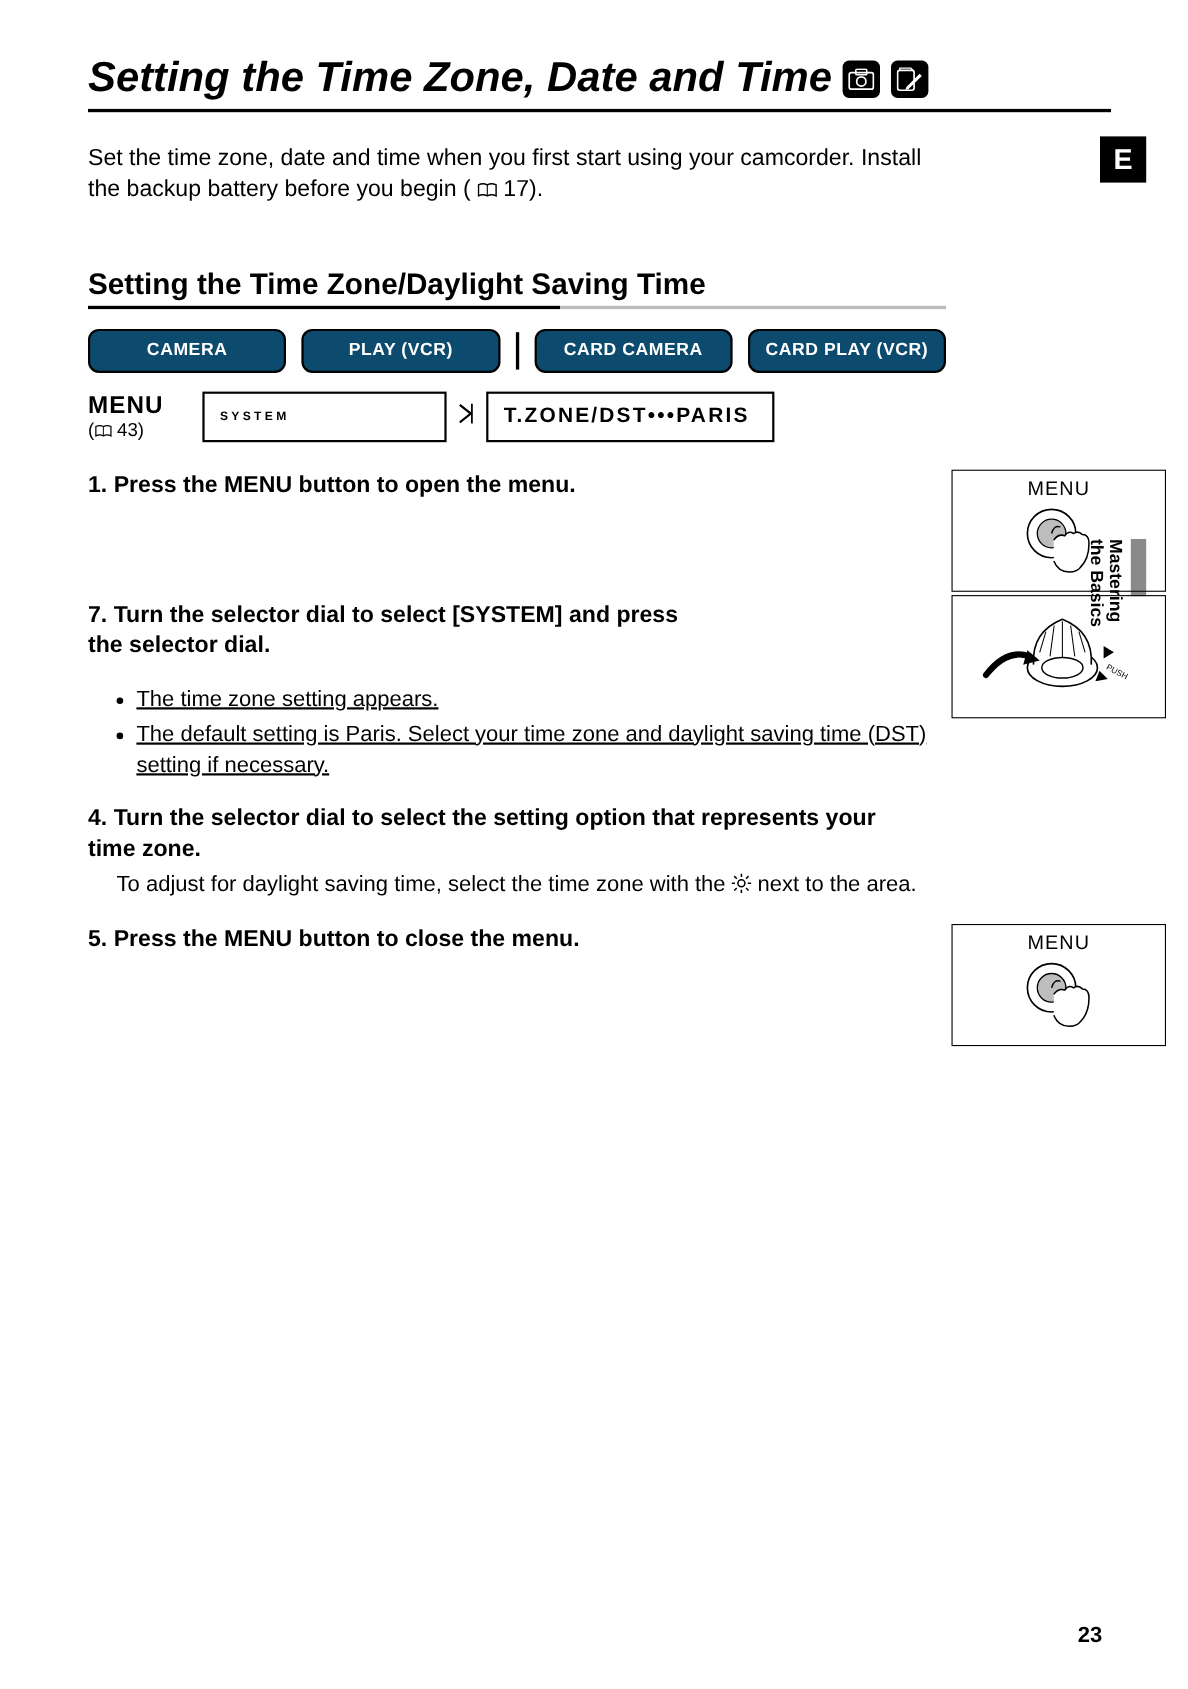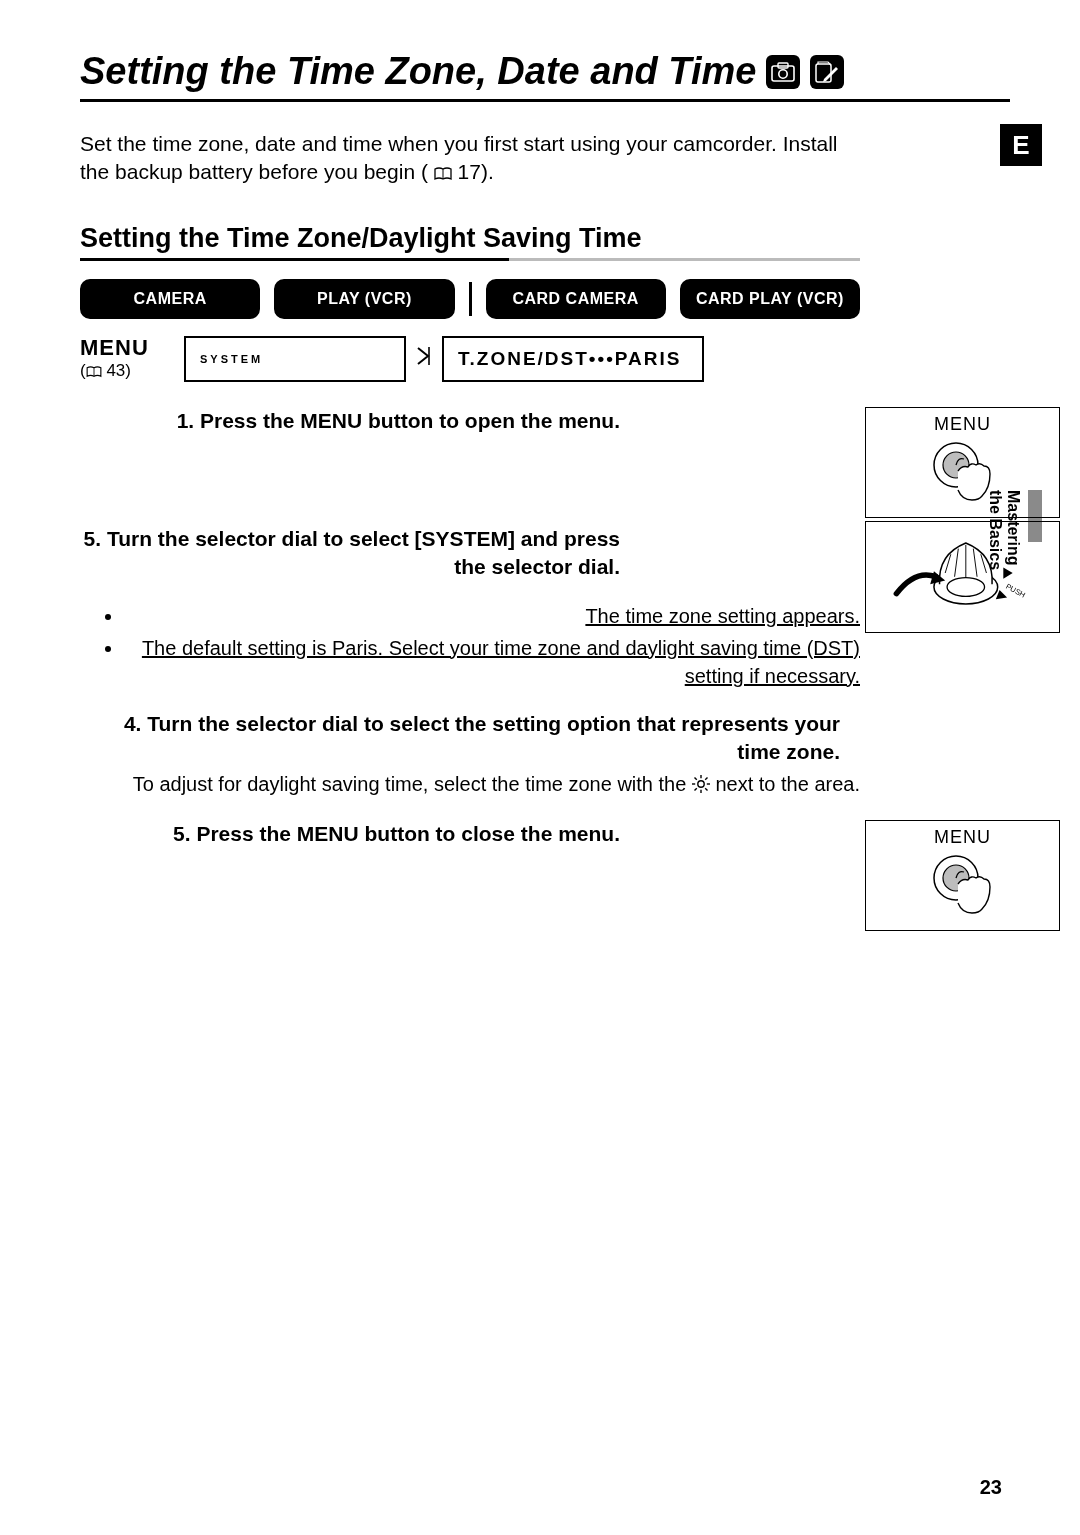--- a/index.html
+++ b/index.html
@@ -68,21 +68,21 @@
     align-items: center;
     justify-content: center;
     width: 34px;
     height: 34px;
     background: #000;
     border-radius: 6px;
   }
   .intro {
     font-size: 21px;
     line-height: 1.35;
-    margin-bottom: 34px;
+    margin-bottom: 54px;
     max-width: 760px;
   }
   .book-icon {
     display: inline-block;
     vertical-align: -2px;
   }
   h2.subhead {
     font-size: 27px;
     font-weight: bold;
     margin: 0 0 4px 0;
@@ -96,21 +96,21 @@
   .mode-row {
     display: flex;
     gap: 14px;
     max-width: 780px;
     margin-bottom: 16px;
     align-items: center;
   }
   .mode-pill {
     border: 2px solid #000;
     border-radius: 10px;
-    background: #000000;
+    background: #0c4a6e;
     color: #fff;
     font-weight: bold;
     font-size: 16px;
     letter-spacing: 0.5px;
     height: 36px;
     display: flex;
     align-items: center;
     justify-content: center;
     flex: 1;
   }
@@ -152,21 +152,20 @@
     font-size: 20px;
     margin: 0 -6px;
   }
   .menu-box.val { width: 230px; letter-spacing: 2px; font-size: 19px;}
   .steps {
     max-width: 780px;
   }
   .step-block {
     position: relative;
     margin-bottom: 20px;
-    text-align: right;
   }
   .step-heading {
     font-weight: bold;
     font-size: 21px;
     line-height: 1.35;
     max-width: 540px;
   }
   .step-body {
     font-size: 20px;
     line-height: 1.4;
@@ -297,21 +296,21 @@
           <circle cx="28" cy="26" r="13" fill="#bdbdbd" stroke="#000" stroke-width="1.2"></circle>
           <path d="M30 32 q4 -6 10 -4 q3 -5 8 -2 q4 -3 8 1 q6 0 6 8 q0 14 -8 22 q-3 4 -10 4 q-10 0 -14 -10" fill="#fff" stroke="#000" stroke-width="1.4"></path>
           <path d="M28 26 q2 -8 8 -6" fill="none" stroke="#000" stroke-width="1.3"></path>
         </svg>
       </div>
     </div>
 
     <div style="height:70px"></div>
 
     <div class="step-block">
-      <div class="step-heading">5. Turn the selector dial to select [SYSTEM] and press the selector dial.</div>
+      <div class="step-heading">7. Turn the selector dial to select [SYSTEM] and press the selector dial.</div>
       <div class="illus tall" style="top:-4px;">
         <svg width="150" height="96" viewBox="0 0 150 96">
           <g transform="translate(50,8)">
             <ellipse cx="28" cy="55" rx="34" ry="18" fill="#fff" stroke="#000" stroke-width="1.6"></ellipse>
             <path d="M0 52 q-2 -32 28 -44 q30 12 28 44" fill="#fff" stroke="#000" stroke-width="1.6"></path>
             <line x1="6" y1="40" x2="12" y2="20" stroke="#000"></line>
             <line x1="16" y1="44" x2="20" y2="14" stroke="#000"></line>
             <line x1="28" y1="46" x2="28" y2="10" stroke="#000"></line>
             <line x1="40" y1="44" x2="36" y2="14" stroke="#000"></line>
             <line x1="50" y1="40" x2="44" y2="20" stroke="#000"></line>

